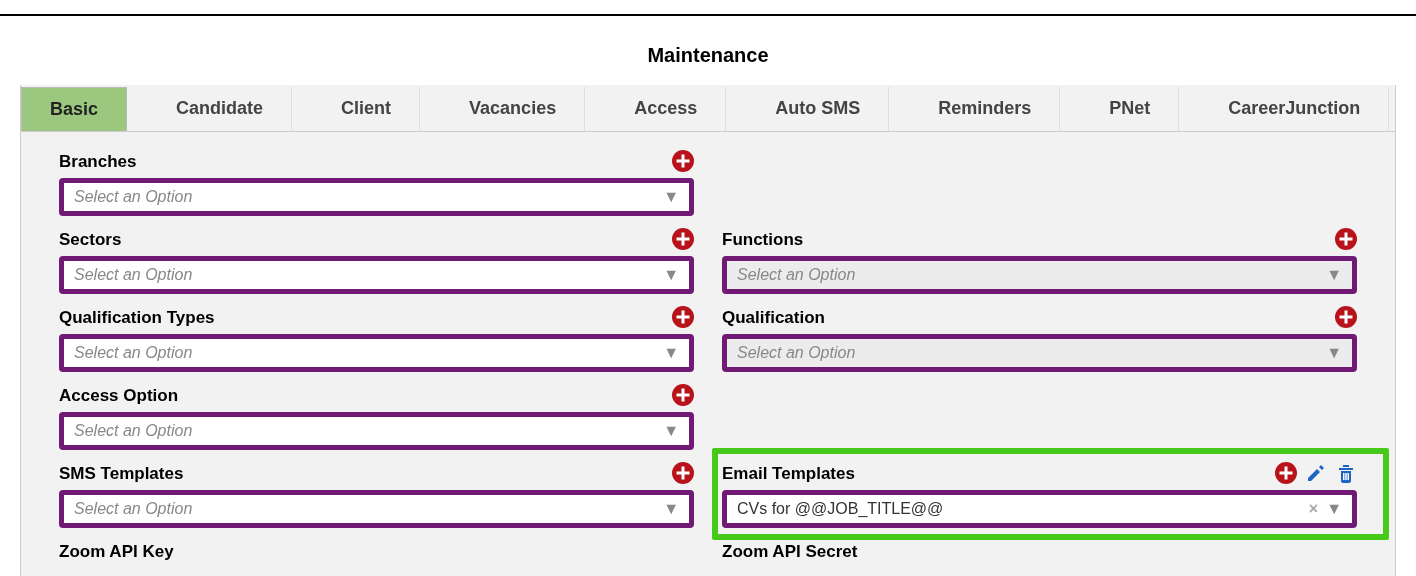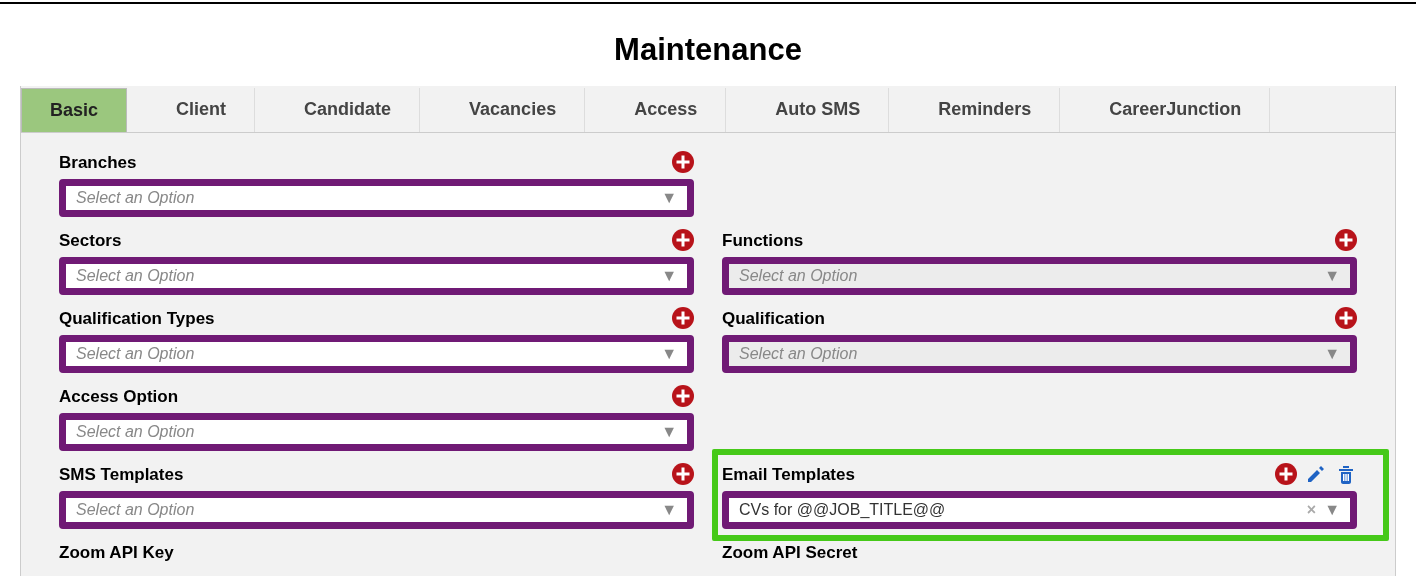--- a/index.html
+++ b/index.html
@@ -5,26 +5,26 @@
   * { box-sizing: border-box; margin: 0; padding: 0; }
   body {
     font-family: Arial, sans-serif;
     background: #fff;
     width: 1416px;
     height: 576px;
     overflow: hidden;
   }
   .page-title {
     text-align: center;
-    font-size: 31px;
+    font-size: 20px;
     font-weight: bold;
     padding: 28px 0 18px;
     color: #000;
     border-top: 2px solid #000;
-    margin-top: 2px;
+    margin-top: 14px;
   }
   .container {
     margin: 0 20px;
     border: 1px solid #ccc;
     border-top: none;
     border-bottom: none;
     background: #f2f2f2;
   }
   .tabs {
     display: flex;
@@ -86,21 +86,21 @@
     cursor: pointer;
   }
   .add-btn svg, .icon svg { display:block; }
   .select {
     display:flex;
     align-items:center;
     justify-content:space-between;
     width: 100%;
     height: 38px;
     background: #fff;
-    border: 7px solid #701a75;
+    border: 5px solid #701a75;
     border-radius: 4px;
     padding: 8px 10px;
     font-size: 16px;
     color: #888;
     font-style: italic;
     cursor: pointer;
   }
   .select.disabled { background: #ececec; }
   .select .caret { color:#888; font-style:normal; }
   .select.value-filled { font-style: normal; color:#333; }
@@ -115,26 +115,27 @@
   .icon { width:22px; height:22px; cursor:pointer; }
 </style>
 </head>
 <body>
 
 <h1 class="page-title">Maintenance</h1>
 
 <div class="container">
   <div class="tabs" id="tabs">
       <div class="tab active">Basic</div>
+      <div class="tab">Candidate</div>
       <div class="tab">Client</div>
-      <div class="tab">Candidate</div>
       <div class="tab">Vacancies</div>
       <div class="tab">Access</div>
       <div class="tab">Auto SMS</div>
       <div class="tab">Reminders</div>
+      <div class="tab">PNet</div>
       <div class="tab">CareerJunction</div>
     </div>
 
   <div class="content">
 
     <div class="row">
       <div class="col">
         <div class="field-label-row">
           <span class="field-label">Branches</span>
           <div class="actions">

